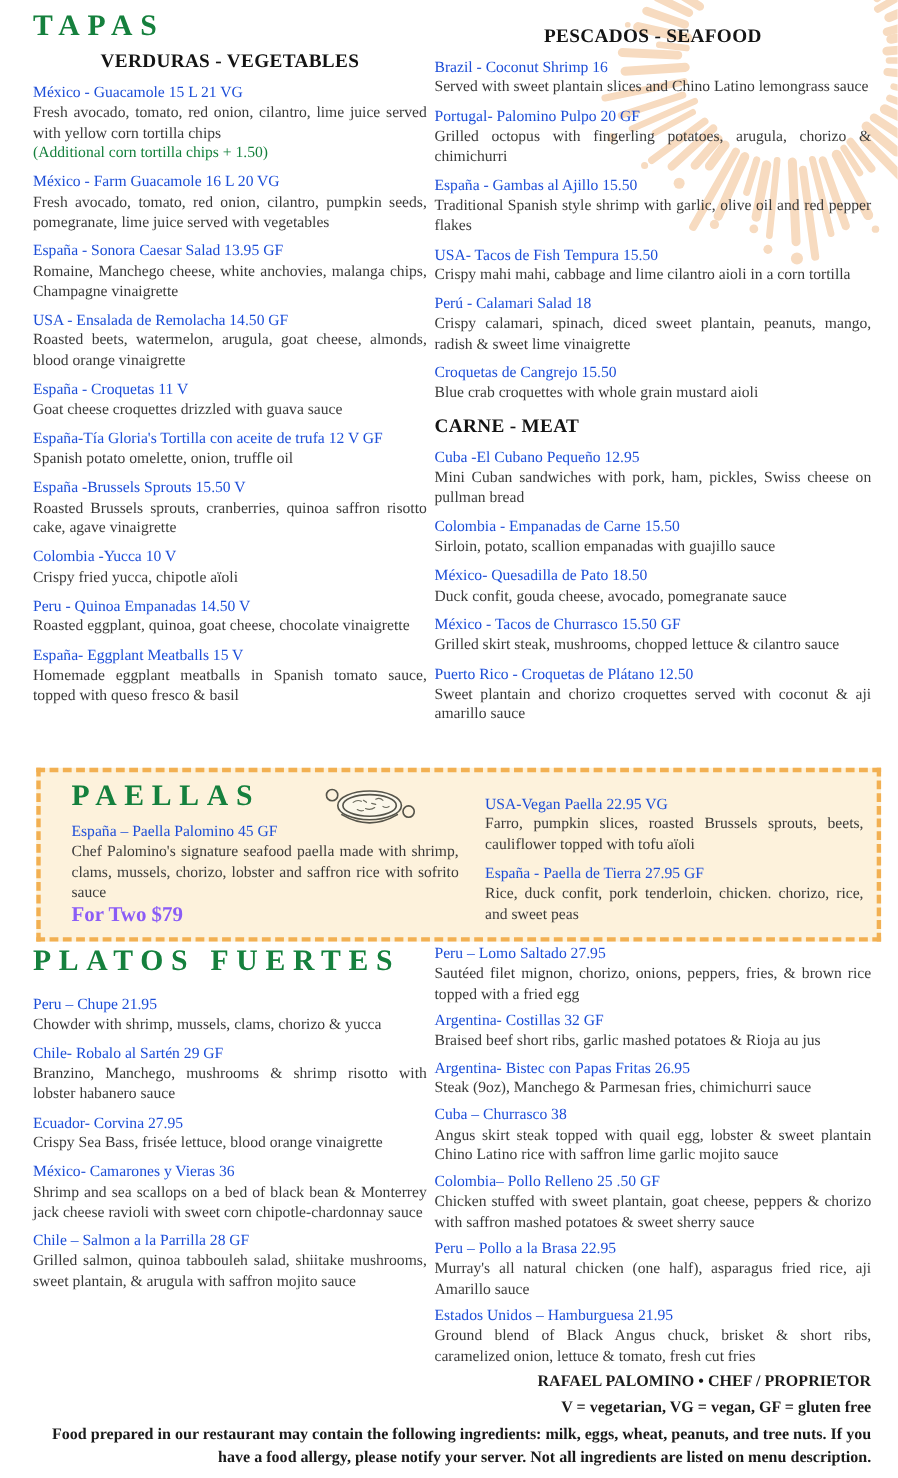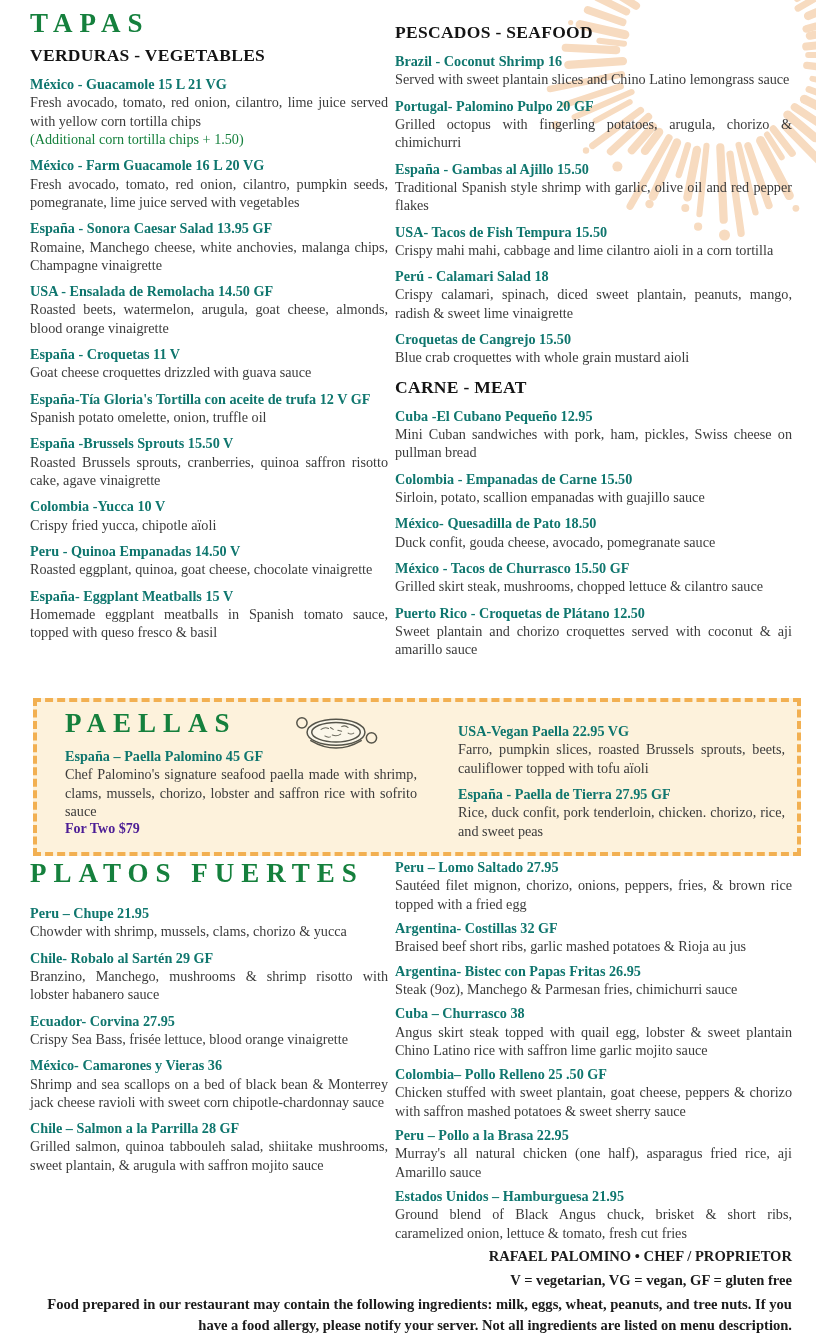--- a/index.html
+++ b/index.html
@@ -3,38 +3,38 @@
 <meta charset="utf-8">
 <style>
   html,body{margin:0;padding:0;}
   body{
     width:816px;height:1344px;position:relative;overflow:hidden;background:#ffffff;
     font-family:"Liberation Serif","DejaVu Serif",serif;color:#343434;
   }
   .layer{position:absolute;z-index:1;}
   .section-title{font-size:27px;font-weight:bold;letter-spacing:7px;color:#15803d;margin:0 0 6px 0;line-height:1.15;}
   .subheading{font-size:17.5px;font-weight:bold;color:#141414;letter-spacing:.3px;margin:10px 0 9px 0;line-height:1.2;}
-  .subheading.first{margin-top:6px;}
+  .subheading.first{margin-top:6px;text-align:center;}
   .item{margin-bottom:8px;}
-  .item-name{font-weight:bold;font-size:14.2px;color:#0f766e;line-height:1.29;}
+  .item-name{font-weight:normal;font-size:14.2px;color:#1d4ed8;line-height:1.29;}
   .item-desc{font-size:14.2px;line-height:1.29;text-align:justify;color:#3b3b3b;}
   .item-note{font-size:14.2px;line-height:1.29;color:#15803d;}
-  .item-note-bold{font-size:14px;line-height:1.29;font-weight:bold;color:#4c1d95;}
+  .item-note-bold{font-size:19px;line-height:1.29;font-weight:bold;color:#8b5cf6;}
 
   #tapas-left{left:30px;top:8px;width:358px;}
   #tapas-right{left:395px;top:16px;width:397px;}
 
   #paella-box{
     left:33px;top:698px;width:768px;height:158px;box-sizing:border-box;
     background:#fdf2dc;border:4px dashed #f2b052;
     display:grid;grid-template-columns:352px 1fr;column-gap:24px;
     padding:6px 12px 4px 28px;position:absolute;z-index:1;
   }
   #paella-box .section-title{margin-bottom:8px;}
-  #paella-right{margin-top:14px;margin-left:17px;}
+  #paella-right{margin-top:14px;}
   #pan-illustration{position:absolute;left:252px;top:5px;}
 
   #platos-title{left:30px;top:858px;}
   #platos-left{left:30px;top:904px;width:358px;}
   #platos-right{left:395px;top:858px;width:397px;}
   #platos-right .item{margin-bottom:6px;}
 
   #footer{left:24px;right:24px;top:1243px;text-align:right;}
   .footer-line{font-weight:bold;font-size:14.6px;color:#1b1b1b;margin:3px 0;line-height:1.45;}
 

